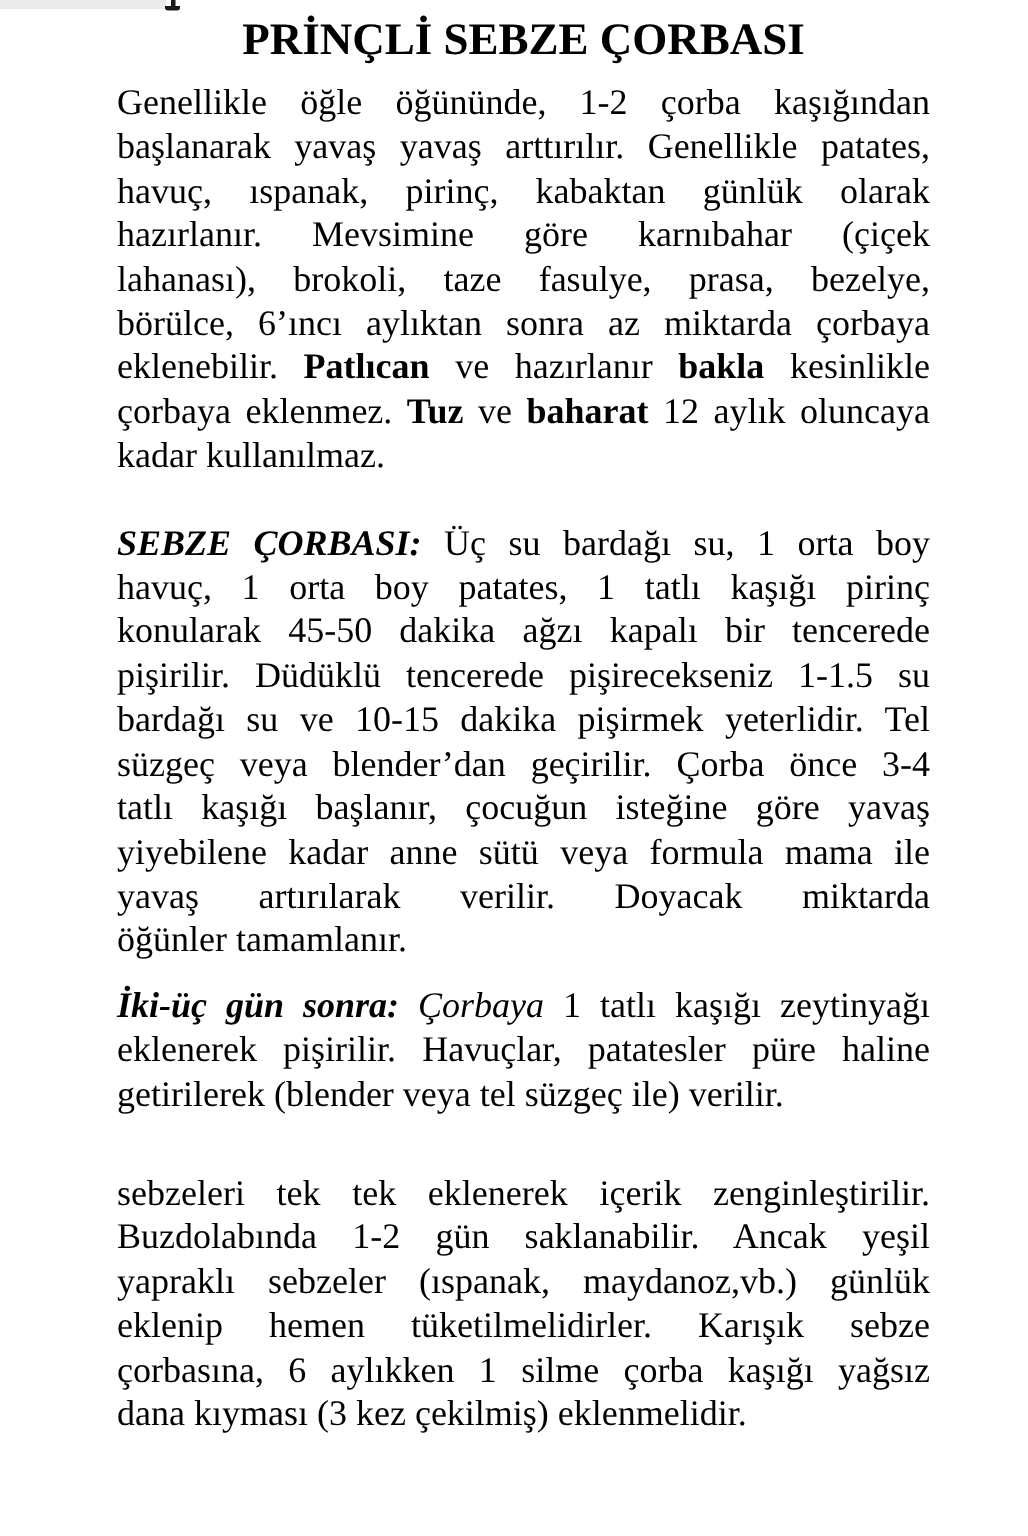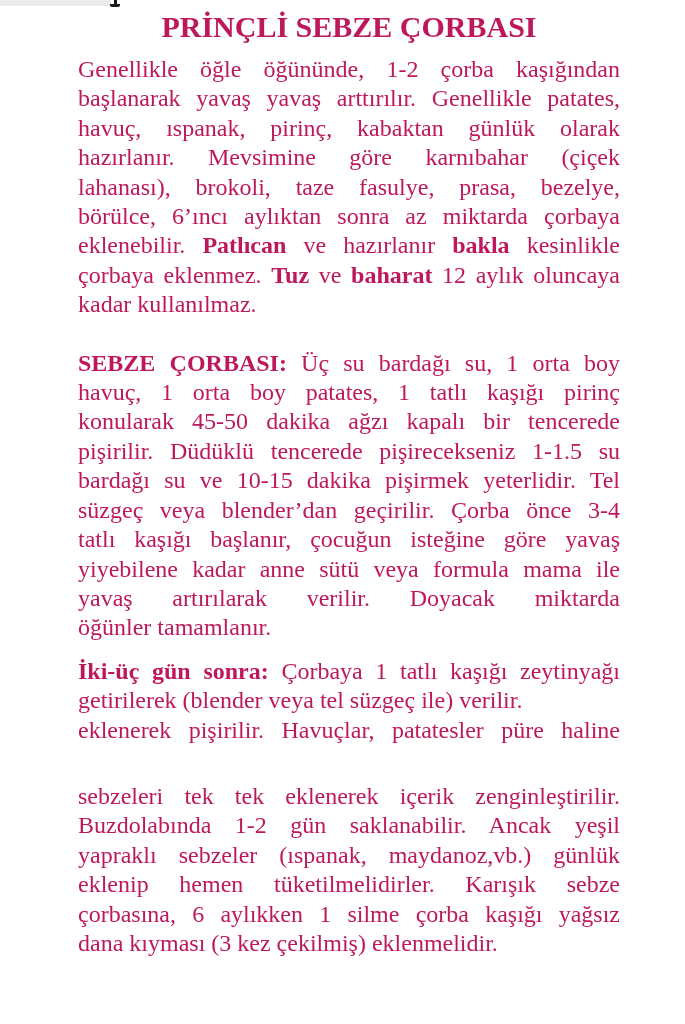--- a/index.html
+++ b/index.html
@@ -6,21 +6,21 @@
     margin: 0;
     padding: 0;
     background: #ffffff;
   }
   .page {
     position: relative;
     width: 685px;
     height: 1024px;
     background: #ffffff;
     font-family: "Liberation Serif", "DejaVu Serif", serif;
-    color: #be185d;
+    color: #000000;
     overflow: hidden;
   }
   
   .top-strip {
     position: absolute;
     left: 0;
     top: 0;
     width: 111px;
     height: 6px;
     background: #ebebeb;
@@ -75,21 +75,21 @@
   .line {
     font-size: 24px;
     line-height: 29.4px;
     text-align: justify;
     text-align-last: justify;
   }
   .line.last {
     text-align-last: left;
   }
   .seg.b { font-weight: bold; }
-  .seg.i { }
+  .seg.i { font-style: italic; }
 </style>
 </head>
 <body>
 
 <div class="page">
   <div class="top-strip"></div>
   <div class="fragment"></div>
   <div class="content">
     <h1 class="doc-title">PRİNÇLİ SEBZE ÇORBASI</h1>
     <div>
@@ -111,22 +111,22 @@
           <div class="line"><span class="seg">pişirilir. Düdüklü tencerede pişirecekseniz 1-1.5 su</span></div>
           <div class="line"><span class="seg">bardağı su ve 10-15 dakika pişirmek yeterlidir. Tel</span></div>
           <div class="line"><span class="seg">süzgeç veya blender’dan geçirilir. Çorba önce 3-4</span></div>
           <div class="line"><span class="seg">tatlı kaşığı başlanır, çocuğun isteğine göre yavaş</span></div>
           <div class="line"><span class="seg">yiyebilene kadar anne sütü veya formula mama ile</span></div>
           <div class="line"><span class="seg">yavaş artırılarak verilir. Doyacak miktarda</span></div>
           <div class="line last"><span class="seg">öğünler tamamlanır.</span></div>
         </div>
         <div class="paragraph">
           <div class="line"><span class="seg b i">İki-üç gün sonra:</span><span class="seg"> </span><span class="seg i">Çorbaya</span><span class="seg"> 1 tatlı kaşığı zeytinyağı</span></div>
+          <div class="line"><span class="seg">eklenerek pişirilir. Havuçlar, patatesler püre haline</span></div>
           <div class="line last"><span class="seg">getirilerek (blender veya tel süzgeç ile) verilir.</span></div>
-          <div class="line"><span class="seg">eklenerek pişirilir. Havuçlar, patatesler püre haline</span></div>
         </div>
         <div class="paragraph">
           <div class="line"><span class="seg">sebzeleri tek tek eklenerek içerik zenginleştirilir.</span></div>
           <div class="line"><span class="seg">Buzdolabında 1-2 gün saklanabilir. Ancak yeşil</span></div>
           <div class="line"><span class="seg">yapraklı sebzeler (ıspanak, maydanoz,vb.) günlük</span></div>
           <div class="line"><span class="seg">eklenip hemen tüketilmelidirler. Karışık sebze</span></div>
           <div class="line"><span class="seg">çorbasına, 6 aylıkken 1 silme çorba kaşığı yağsız</span></div>
           <div class="line last"><span class="seg">dana kıyması (3 kez çekilmiş) eklenmelidir.</span></div>
         </div>
       </div>

